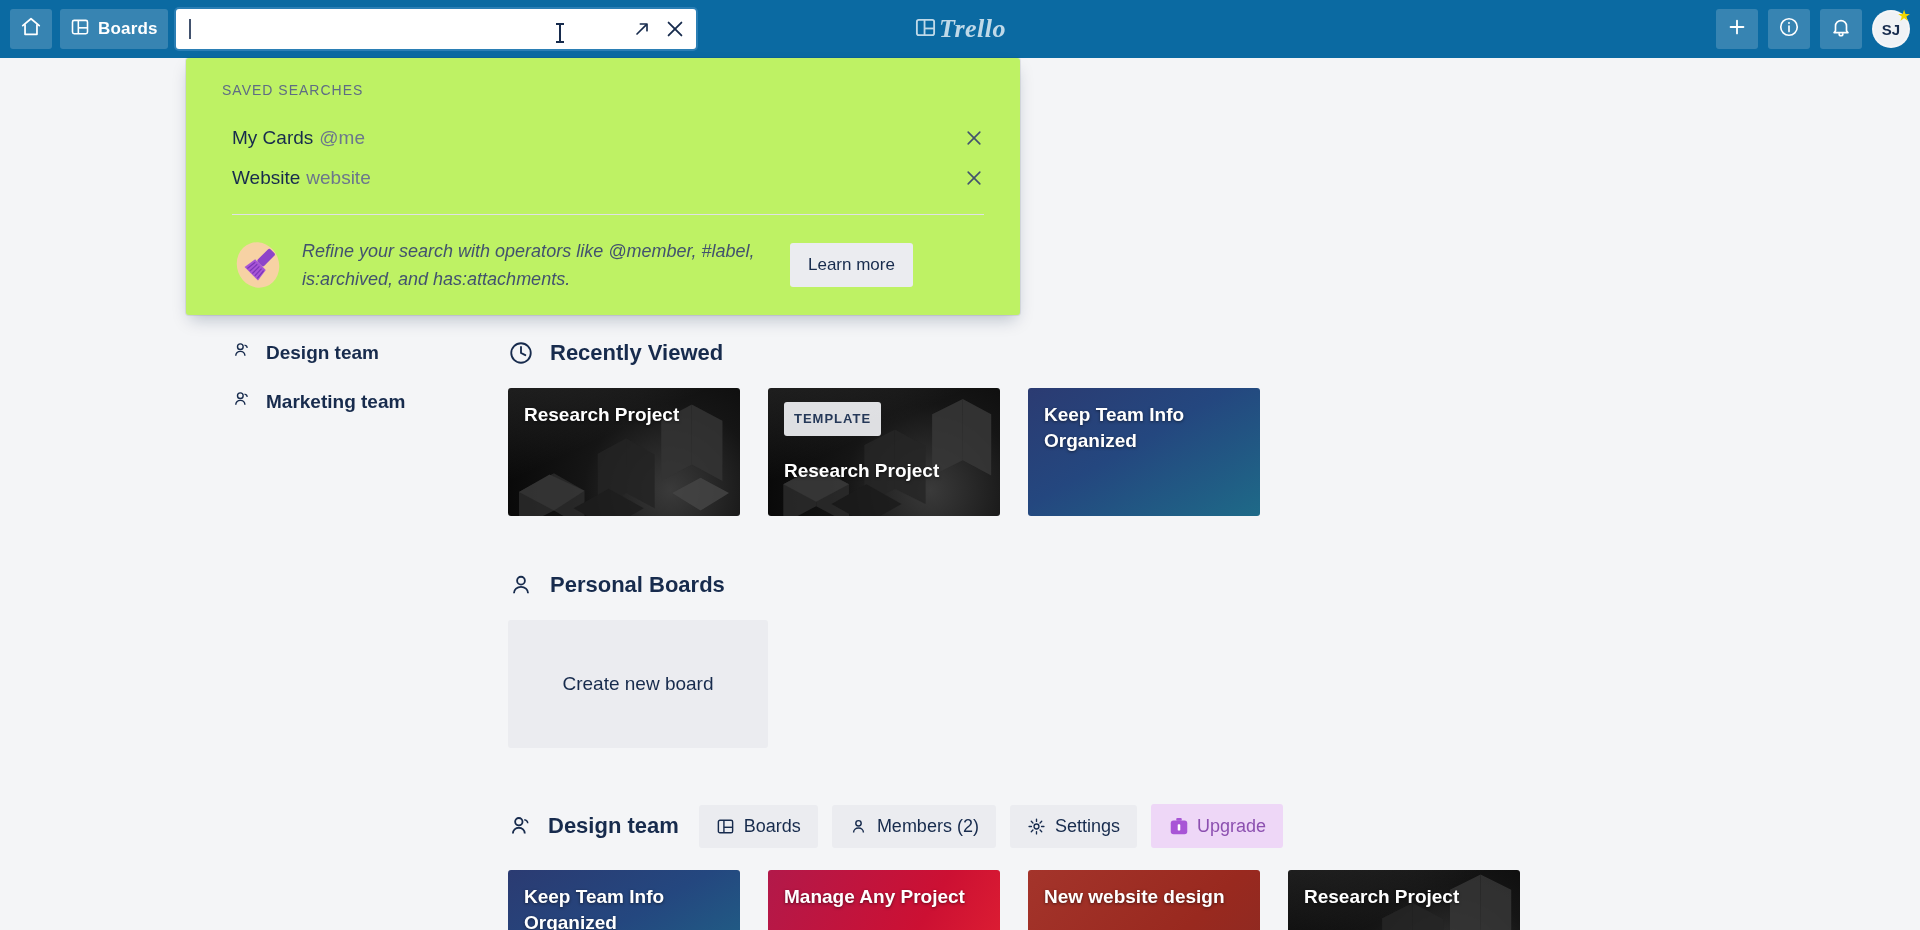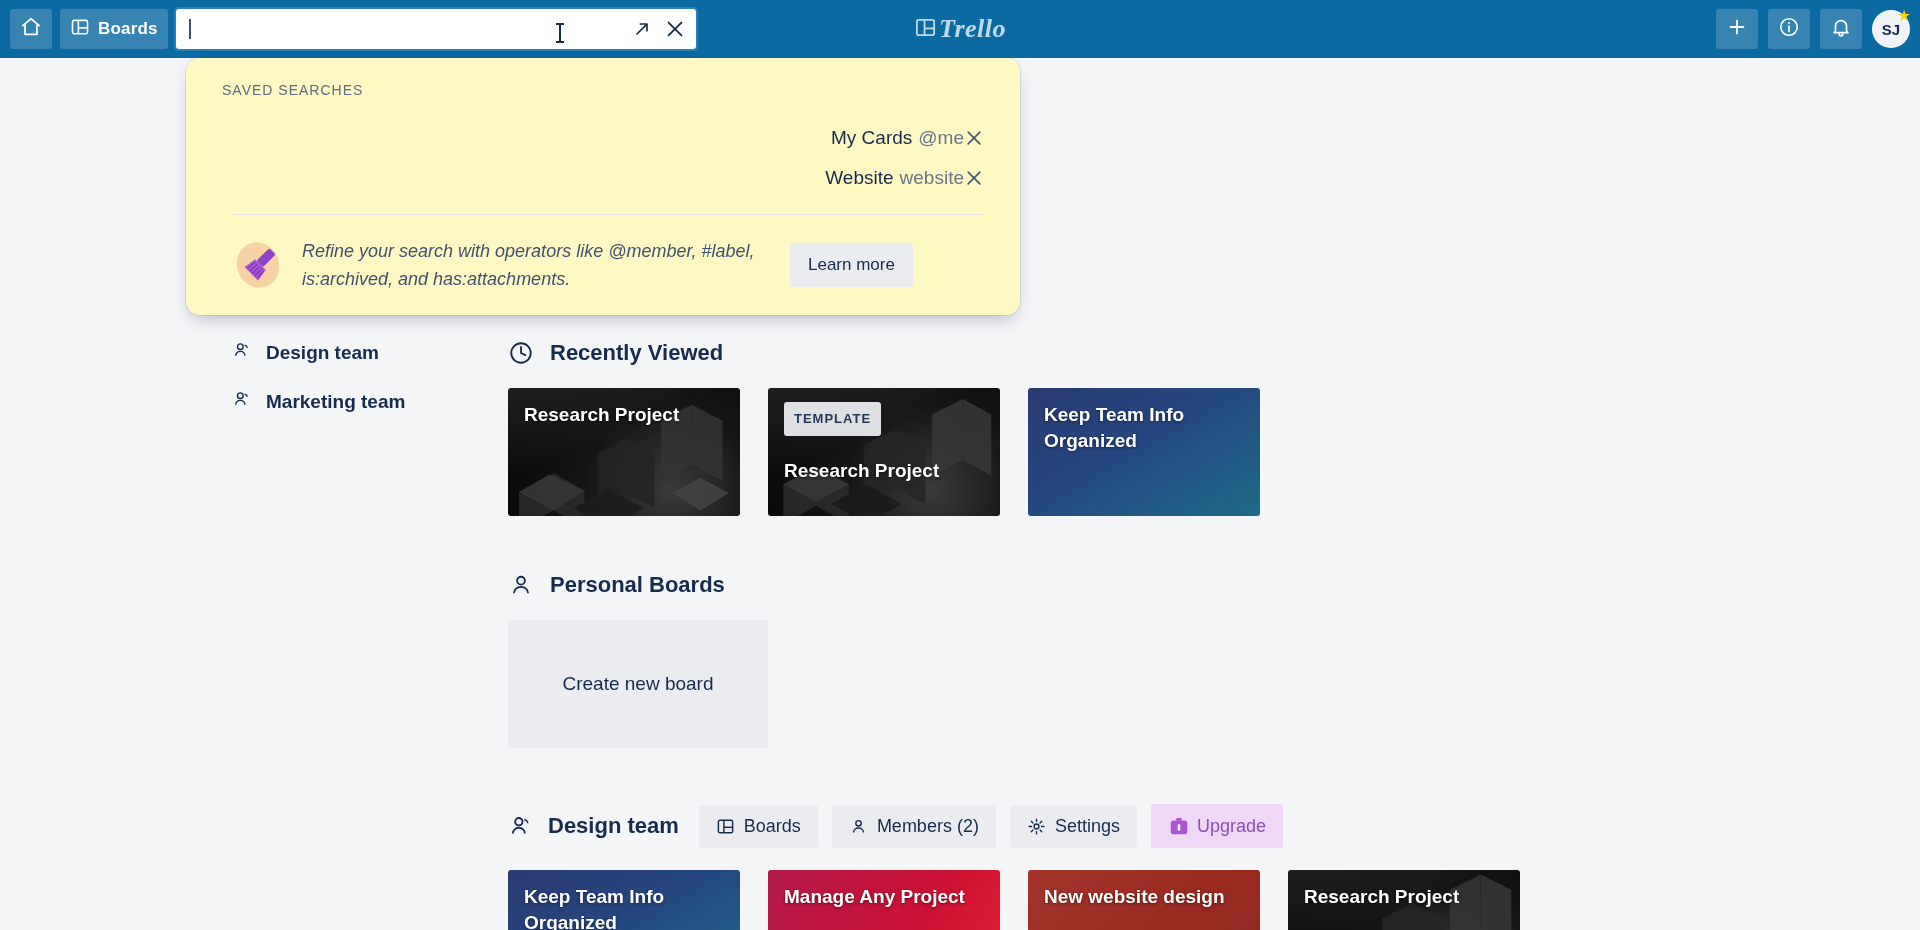--- a/index.html
+++ b/index.html
@@ -141,39 +141,40 @@
     color: #f2d600;
     line-height: 1;
   }
 
   
   .search-dropdown {
     position: absolute;
     left: 186px;
     top: 58px;
     width: 834px;
-    background: #fef9c3;
-    border-radius: 14px;
+    background: #bef264;
+    border-radius: 3px;
     box-shadow: 0 8px 16px -4px rgba(9,30,66,0.25), 0 0 0 1px rgba(9,30,66,0.08);
     padding: 24px 0 22px 0;
     z-index: 50;
   }
   .dd-head {
     font-size: 14px;
     letter-spacing: 1px;
     color: #5e6c84;
     padding: 0 36px;
     margin-bottom: 20px;
   }
   .saved-row {
     display: flex;
     align-items: center;
-    justify-content: flex-end;
+    justify-content: space-between;
     padding: 9px 36px 9px 46px;
     cursor: pointer;
+    gap: 24px;
   }
   .saved-label { font-size: 19px; color: #172b4d; }
   .saved-query { font-size: 19px; color: #6b778c; margin-left: 6px; }
   .row-x { color: #42526e; cursor: pointer; display: flex; }
   .dd-sep {
     height: 1px;
     background: #dfe1e6;
     margin: 16px 36px 0 46px;
   }
   .refine {

